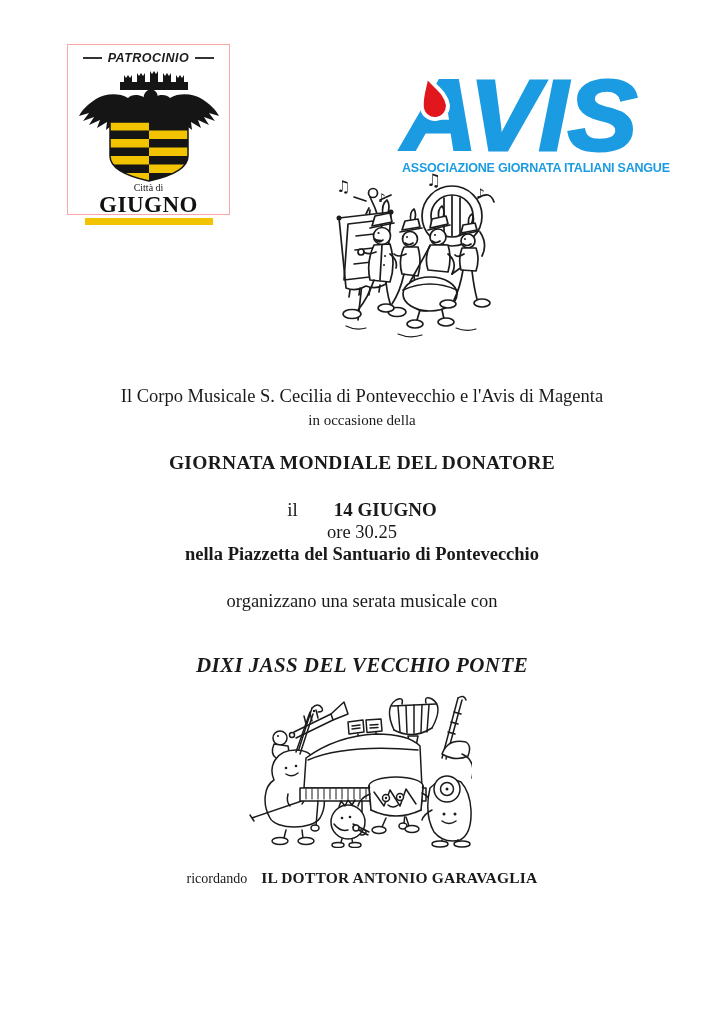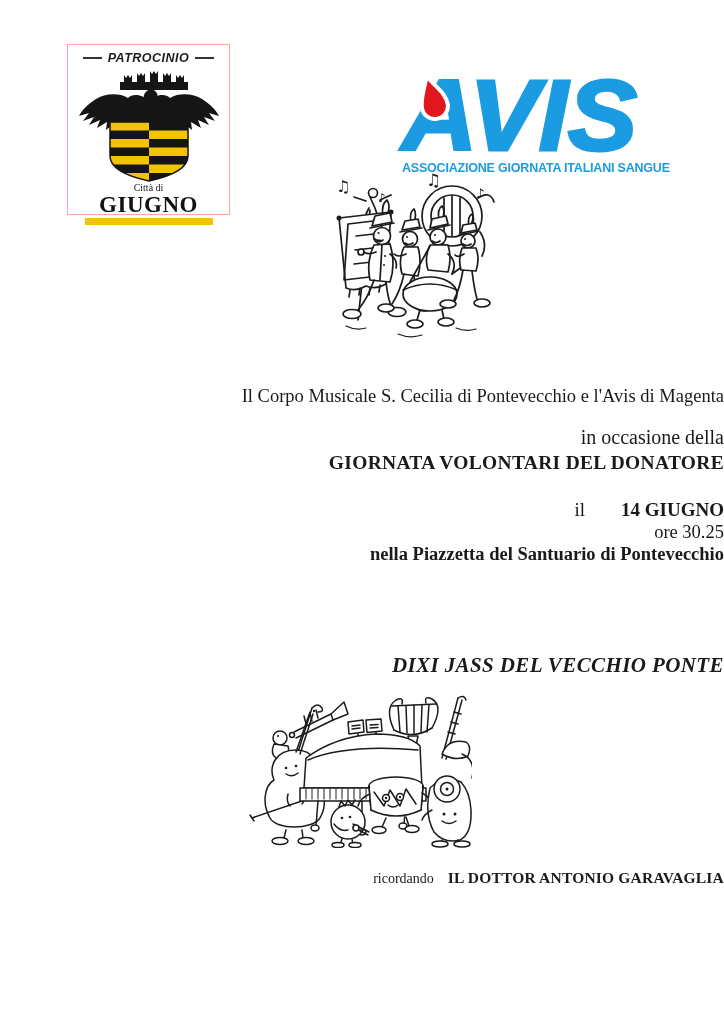--- a/index.html
+++ b/index.html
@@ -38,23 +38,23 @@
   .avis-tagline {
     font-family:"Liberation Sans", sans-serif; font-weight:bold; font-size:12.5px;
     color:#1B9BE1; white-space:nowrap; letter-spacing:-.2px; margin-top:3px;
   }
 
   
   .band-illu { position:absolute; left:280px; top:166px; }
   .instr-illu { position:absolute; left:236px; top:694px; }
 
   
-  .tline { position:absolute; left:0; width:100%; text-align:right; white-space:nowrap; }
+  .tline { position:absolute; left:0; width:100%; text-align:center; white-space:nowrap; }
   .intro1 { top:386px; font-size:18.5px; }
-  .intro2 { top:426px; font-size:20px; }
+  .intro2 { top:412px; font-size:15px; }
   .event-title { top:452px; font-size:19.5px; font-weight:bold; letter-spacing:.3px; }
   .date-line { top:499px; font-size:19px; }
   .date-line .prefix { margin-right:8px; }
   .date-line .strong { font-weight:bold;margin-left:28px; }
   .time-line { top:522px; font-size:18.5px; }
   .loc-line  { top:544px; font-size:18.5px; font-weight:bold; }
   .org-line  { top:591px; font-size:18.5px; }
   .band-name { top:653px; font-size:21px; font-weight:bold; font-style:italic; letter-spacing:.4px; }
   .dedication { top:869px; font-size:14px; }
   .dedication .name { font-weight:bold; font-size:15.5px; margin-left:14px; letter-spacing:.2px; }
@@ -213,26 +213,27 @@
         <ellipse cx="168" cy="138" rx="8" ry="4" fill="#fff"></ellipse>
         <ellipse cx="202" cy="137" rx="8" ry="4" fill="#fff"></ellipse>
       </g>
 
       <path d="M66,160 q10,5 20,2 M118,168 q12,5 24,1 M176,162 q10,4 20,1" stroke-width="1.2"></path>
     </g>
   </svg>
 
   <div class="tline intro1">Il Corpo Musicale S. Cecilia di Pontevecchio e l'Avis di Magenta</div>
   <div class="tline intro2">in occasione della</div>
-  <div class="tline event-title">GIORNATA VOLONTARI DEL DONATORE</div>
+  <div class="tline event-title">GIORNATA MONDIALE DEL DONATORE</div>
   <div class="tline date-line">
     <span class="prefix">il</span><span class="strong">14 GIUGNO</span>
   </div>
   <div class="tline time-line">ore 30.25</div>
   <div class="tline loc-line">nella Piazzetta del Santuario di Pontevecchio</div>
+  <div class="tline org-line">organizzano una serata musicale con</div>
   <div class="tline band-name">DIXI JASS DEL VECCHIO PONTE</div>
 
   <svg class="instr-illu" width="236" height="154" viewBox="0 0 236 154">
     <g fill="none" stroke="#1b1b1b" stroke-width="1.5" stroke-linecap="round" stroke-linejoin="round">
 
       <g>
         <path d="M158,36 Q148,14 160,6 Q168,2 166,10 M196,34 Q208,12 196,5 Q188,1 190,9"></path>
         <path d="M156,12 L200,10"></path>
         <path d="M162,12 L164,38 M170,12 L171,39 M178,11 L178,39 M186,11 L185,38 M193,11 L191,38"></path>
         <path d="M158,36 Q177,46 196,34"></path>

